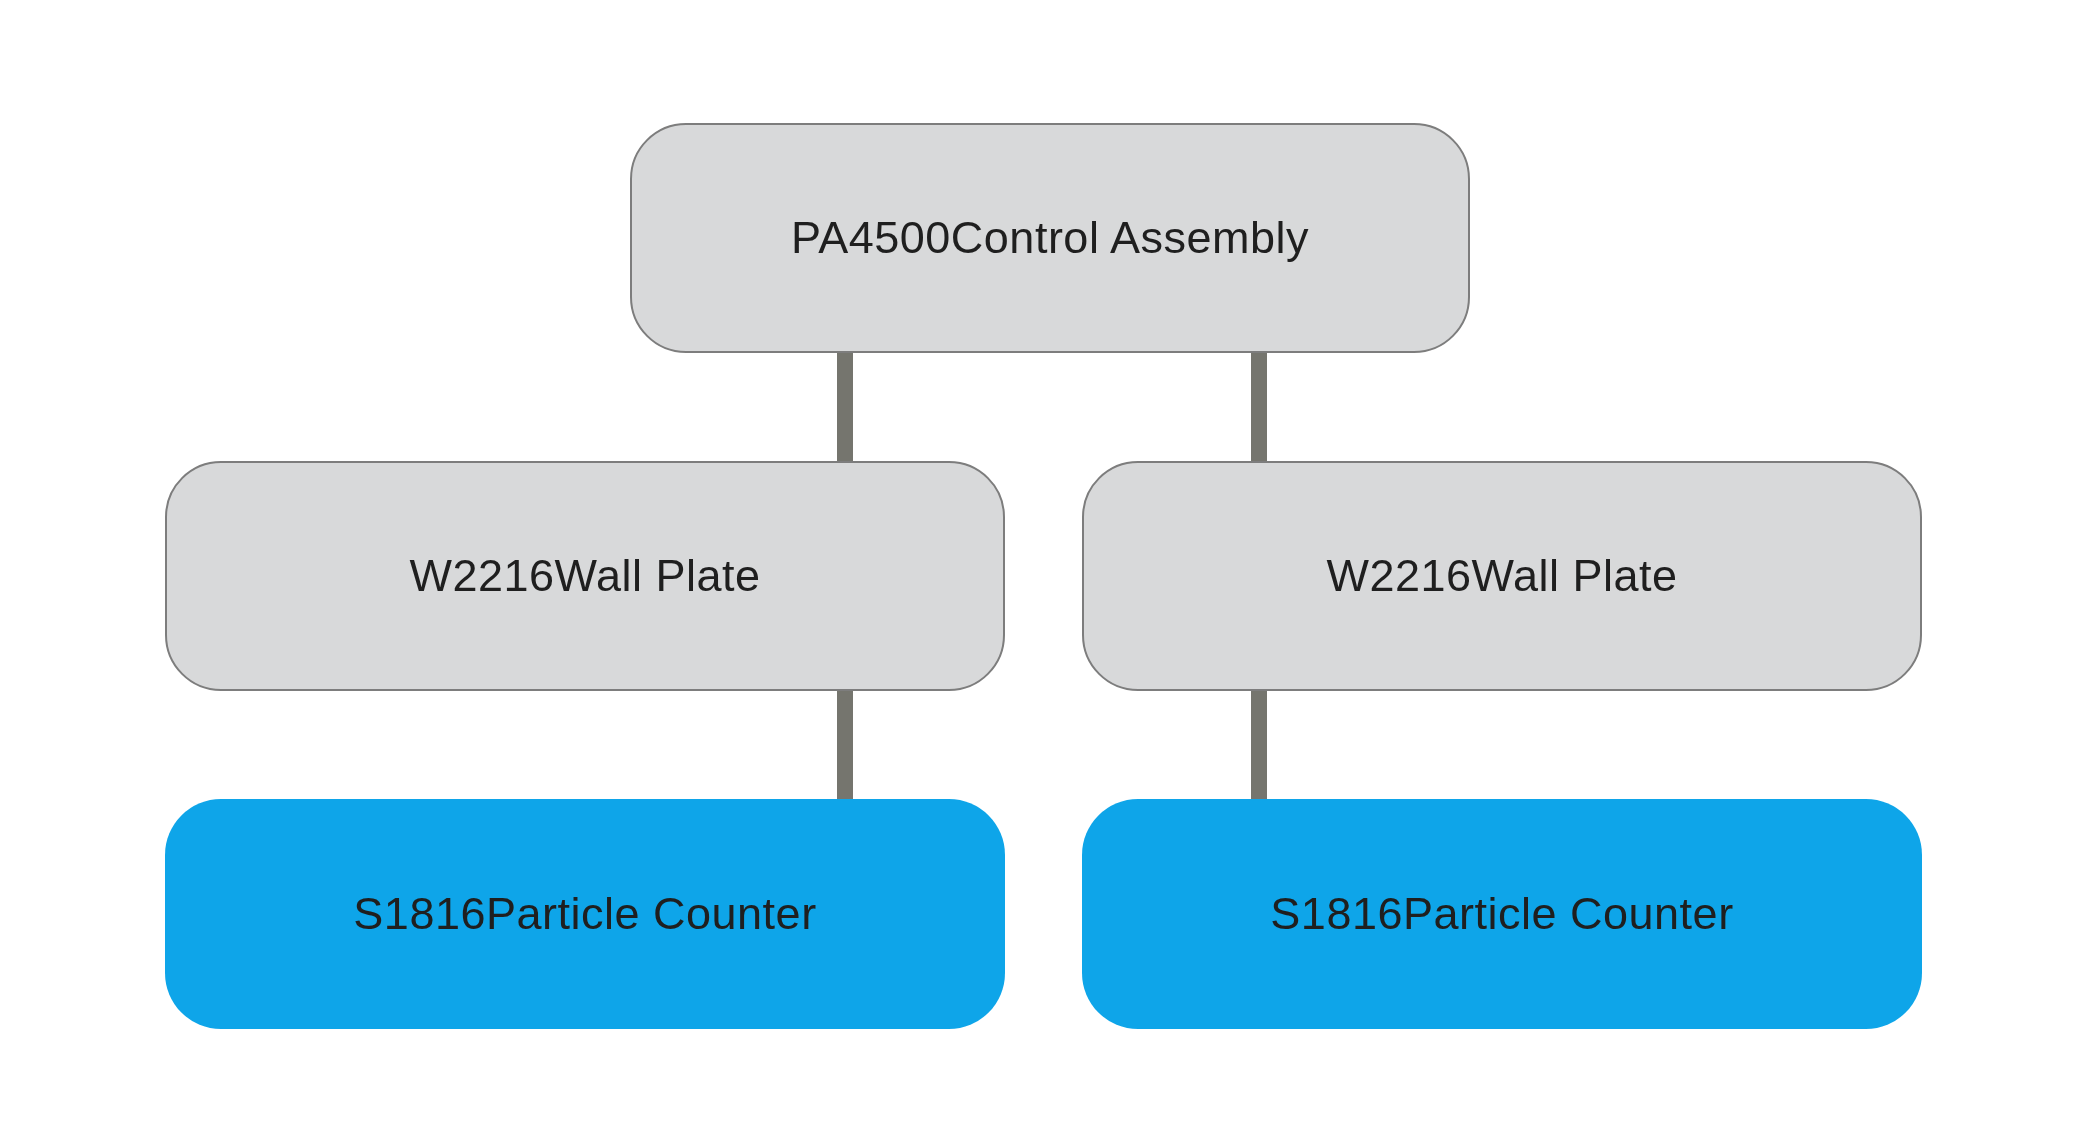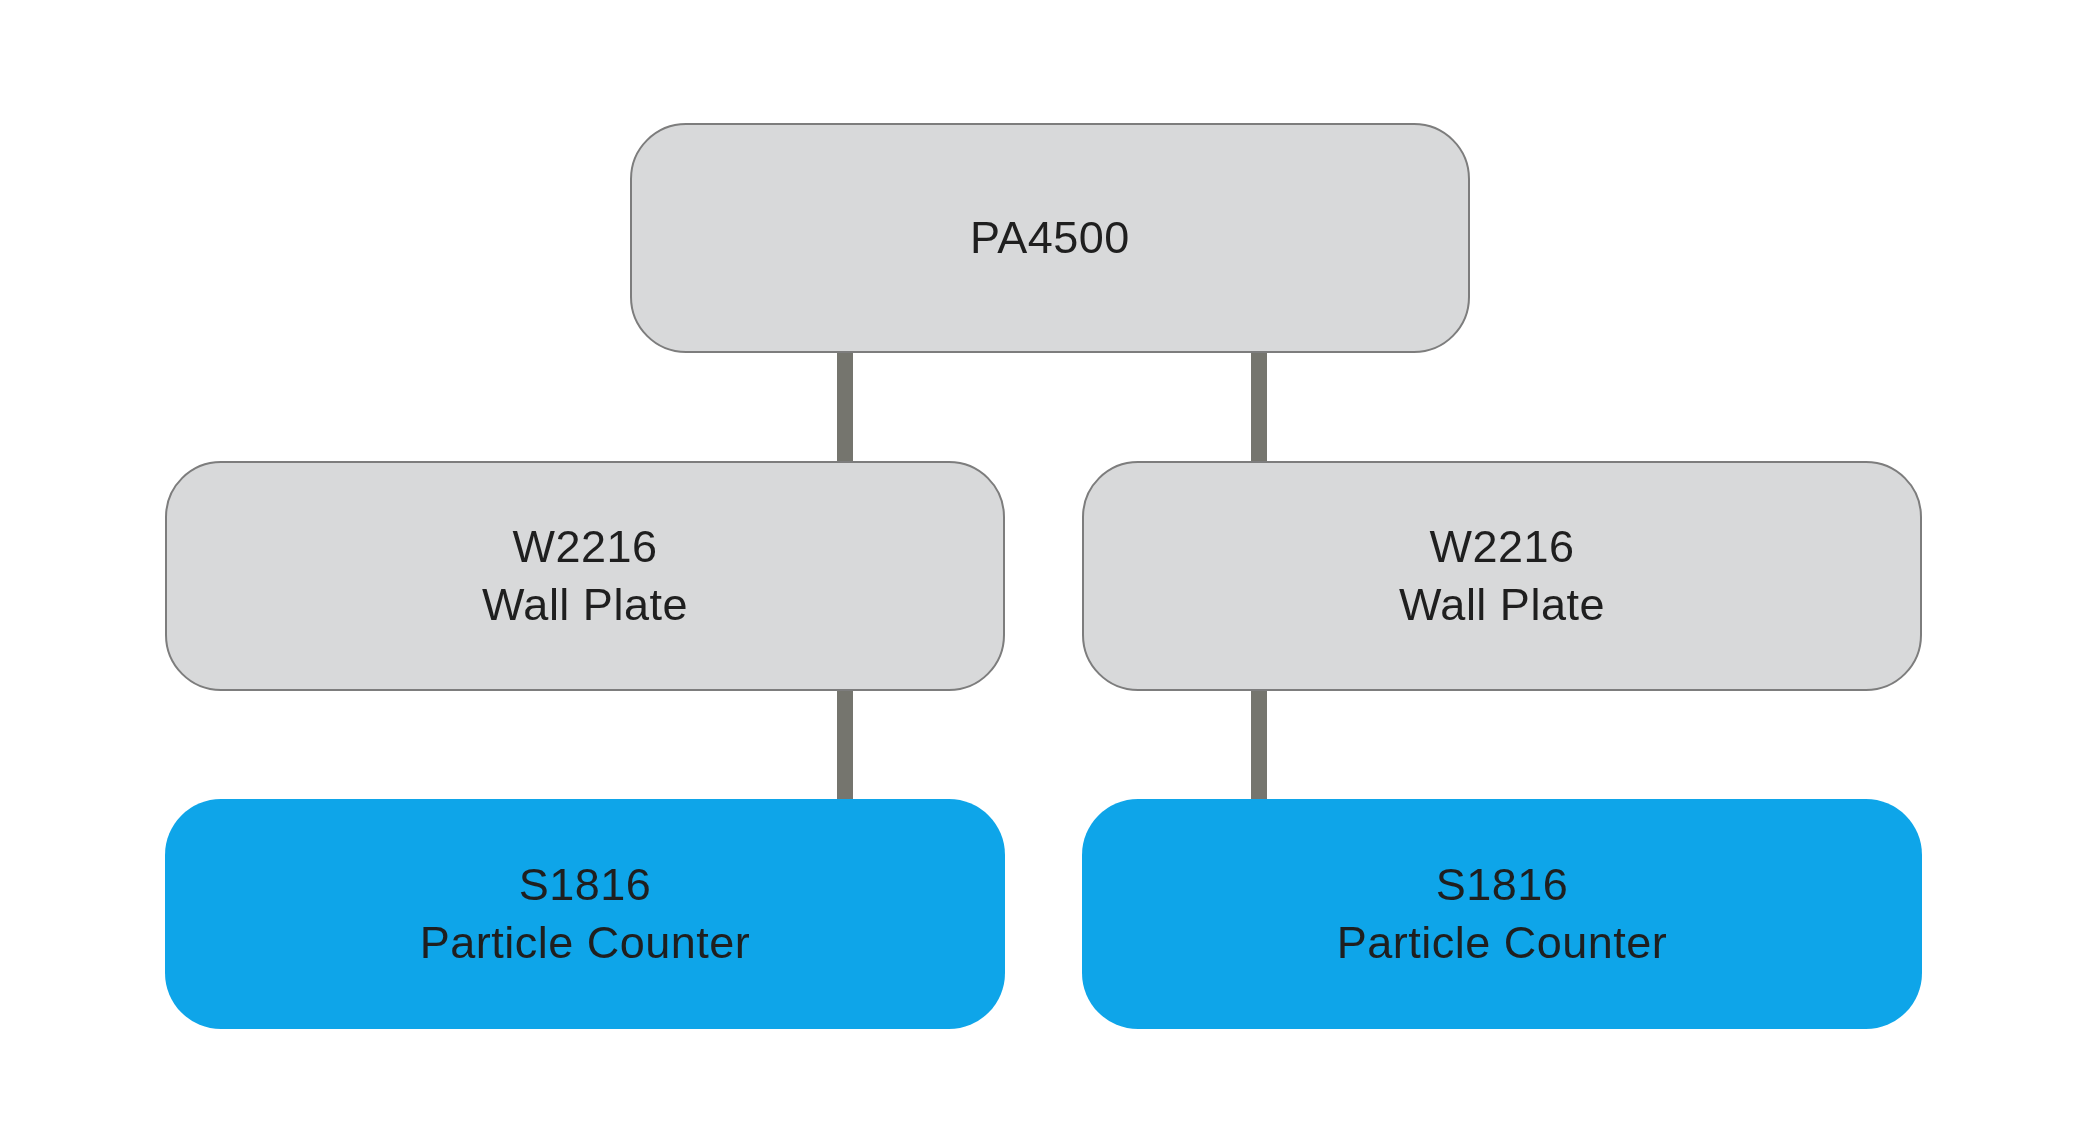--- a/index.html
+++ b/index.html
@@ -15,21 +15,21 @@
     overflow: hidden;
     font-family: "Liberation Sans", sans-serif;
   }
   .node {
     position: absolute;
     width: 840px;
     height: 230px;
     border-radius: 56px;
     box-sizing: border-box;
     display: flex;
-    flex-direction: column;
+    flex-direction: row;
     justify-content: center;
     align-items: center;
     text-align: center;
     font-size: 45px;
     line-height: 58px;
     color: #1f1f1f;
     z-index: 1;
     letter-spacing: 0.5px;
   }
   .node--gray {
@@ -62,20 +62,21 @@
 
 <div id="canvas">
 
   <div class="connector" id="conn-top-left"></div>
   <div class="connector" id="conn-top-right"></div>
   <div class="connector" id="conn-bottom-left"></div>
   <div class="connector" id="conn-bottom-right"></div>
 
   <div class="node node--gray" id="node-top">
     <span>PA4500</span>
+    <span>Control Assembly</span>
   </div>
 
   <div class="node node--gray" id="node-mid-l">
     <span>W2216</span>
     <span>Wall Plate</span>
   </div>
 
   <div class="node node--gray" id="node-mid-r">
     <span>W2216</span>
     <span>Wall Plate</span>

